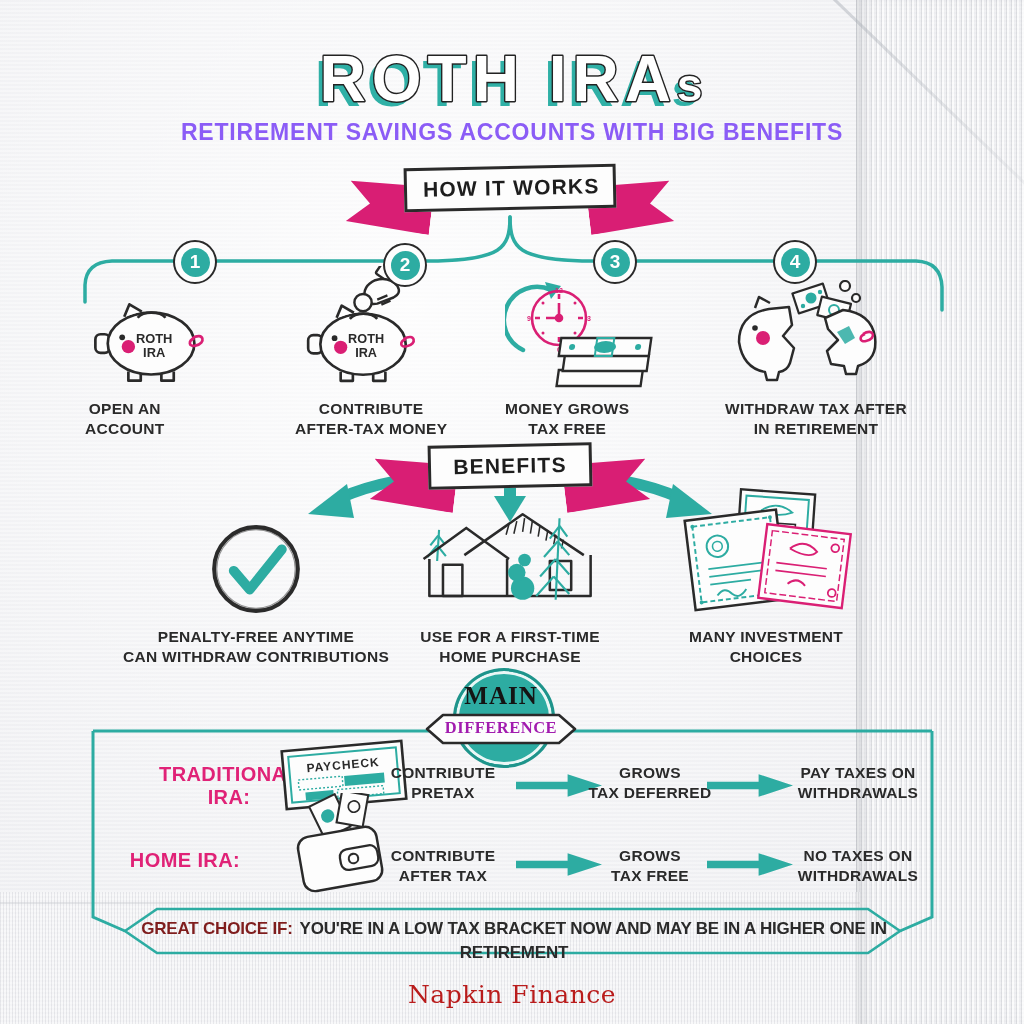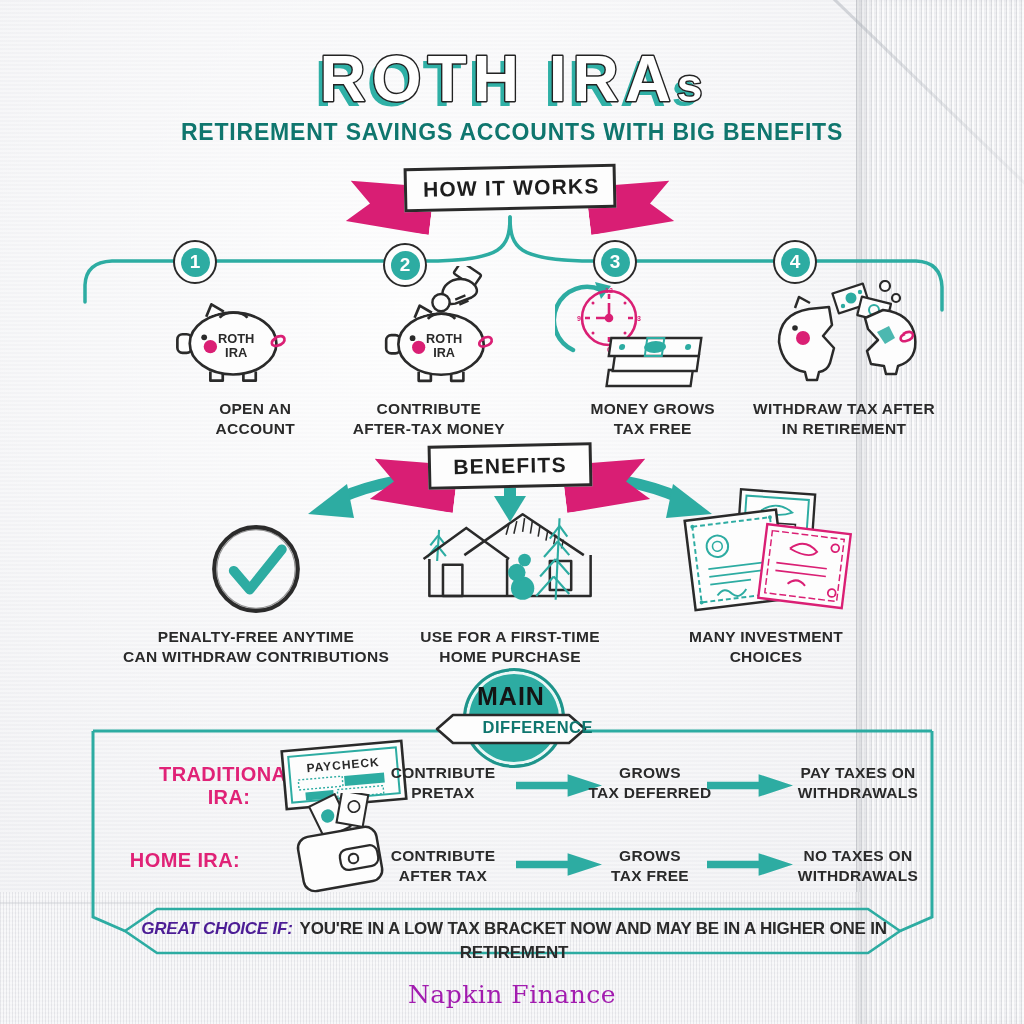--- a/index.html
+++ b/index.html
@@ -17,62 +17,62 @@
     background:repeating-linear-gradient(90deg, rgba(188,190,196,.22) 0 1px, rgba(255,255,255,.4) 1px 3px);}
   .tex-fold{position:absolute;left:806px;top:-30px;width:340px;height:3px;
     background:linear-gradient(90deg, rgba(165,170,178,.5), rgba(210,213,218,.2));
     transform:rotate(44deg);transform-origin:left top;}
   .tex-fold2{position:absolute;left:0;top:902px;width:860px;height:2px;background:rgba(190,193,199,.35);}
   
   .caps{font-weight:700;color:#2a2a2a;text-align:center;line-height:1.32;letter-spacing:.3px;font-size:15.5px;}
   .abs{position:absolute;}
   
   .subtitle{position:absolute;left:0;top:119px;width:100%;text-align:center;
-    font-size:23px;font-weight:700;letter-spacing:.8px;color:#0f766e;}
+    font-size:23px;font-weight:700;letter-spacing:.8px;color:#8b5cf6;}
   
   .ribbon{position:absolute;z-index:6;}
   .ribbon .tail{position:absolute;top:16px;width:84px;height:48px;background:#d91e74;}
   .ribbon .tail.left{left:-56px;clip-path:polygon(100% 0,0 8%,26% 50%,0 92%,100% 100%);transform:rotate(7deg);}
   .ribbon .tail.right{right:-56px;clip-path:polygon(0 0,100% 8%,74% 50%,100% 92%,0 100%);transform:rotate(-7deg);}
   .ribbon .box{position:relative;background:#fdfdfd;border:3px solid #2a2a2a;padding:7px 16px;
     font-size:21px;font-weight:700;letter-spacing:1.2px;color:#1d1d1d;transform:rotate(-1.2deg);
     text-align:center;white-space:nowrap;}
   
   .numcirc{position:absolute;width:40px;height:40px;border-radius:50%;background:#fdfdfd;
     border:2.5px solid #2a2a2a;display:flex;align-items:center;justify-content:center;z-index:5;}
   .numcirc .disc{width:29px;height:29px;border-radius:50%;background:#2daca2;display:flex;
     align-items:center;justify-content:center;color:#fff;font-size:19px;font-weight:700;}
   
-  .step{position:absolute;top:280px;width:210px;height:162px;display:flex;flex-direction:column;align-items:flex-end;}
+  .step{position:absolute;top:280px;width:210px;height:162px;display:flex;flex-direction:column;align-items:flex-start;}
   .step .icon-slot{height:112px;display:flex;align-items:flex-end;justify-content:center;}
   .step .lbl{margin-top:7px;}
   .benefit{position:absolute;top:512px;display:flex;flex-direction:column;align-items:center;}
   .benefit .icon-slot{height:106px;display:flex;align-items:flex-end;justify-content:center;}
   .benefit .lbl{margin-top:9px;}
   
-  .emblem{position:absolute;left:450px;top:668px;width:122px;height:108px;z-index:8;}
+  .emblem{position:absolute;left:440px;top:668px;width:122px;height:108px;z-index:8;font-family:Liberation Serif, serif;}
   .emblem .circle{position:absolute;left:13px;top:0;width:96px;height:94px;border-radius:50%;
     background:#2daca2;border:3px solid #1e948b;box-shadow:inset 0 0 0 3px rgba(255,255,255,.9);}
   .emblem .top-word{position:absolute;left:0;top:14px;width:100%;text-align:center;
     font-size:25px;font-weight:700;letter-spacing:1px;color:#141414;z-index:2;}
   .emblem .ribbon2{position:absolute;left:-21px;top:44px;width:164px;height:34px;z-index:3;}
-  .emblem .ribbon2 .txt{position:absolute;left:0;top:6px;width:100%;text-align:right;
-    font-size:16.5px;font-weight:700;letter-spacing:.5px;color:#0f766e;}
+  .emblem .ribbon2 .txt{position:absolute;left:0;top:6px;width:100%;text-align:center;
+    font-size:16.5px;font-weight:700;letter-spacing:.5px;color:#a21caf;}
   
   .row-name{position:absolute;width:180px;text-align:center;font-size:20px;font-weight:700;
     letter-spacing:.4px;color:#e02277;z-index:4;}
   .stage{position:absolute;width:132px;z-index:4;}
   .carrow{position:absolute;width:86px;height:27px;background:#2daca2;z-index:4;
     clip-path:polygon(0 36%,60% 36%,60% 8%,100% 50%,60% 92%,60% 64%,0 64%);}
   .greatchoice{position:absolute;left:140px;top:917px;width:748px;text-align:center;z-index:4;
     font-size:17px;font-weight:700;letter-spacing:-0.2px;line-height:1.4;}
-  .greatchoice .pre{color:#4c1d95;margin-right:7px;font-style:italic;}
+  .greatchoice .pre{color:#7f1d1d;margin-right:7px;}
   .footer{position:absolute;left:0;top:980px;width:100%;text-align:center;
     font-family:"DejaVu Serif","Liberation Serif",serif;font-size:25px;font-weight:500;
-    letter-spacing:.5px;color:#a21caf;}
+    letter-spacing:.5px;color:#b91c1c;}
   svg{display:block;}
 </style>
 </head>
 <body>
 
 <div class="canvas">
 
   <div class="tex-base"></div>
   <div class="tex-right"></div>
   <div class="tex-bottom"></div>

